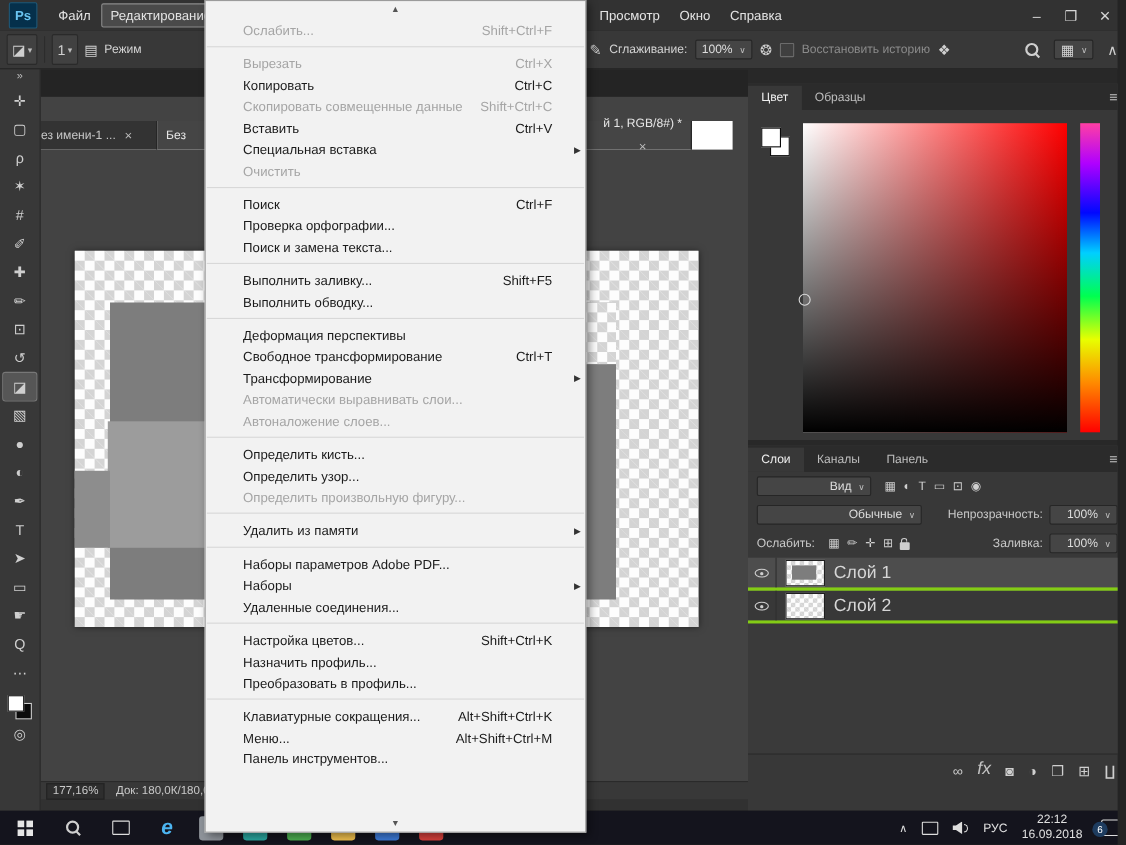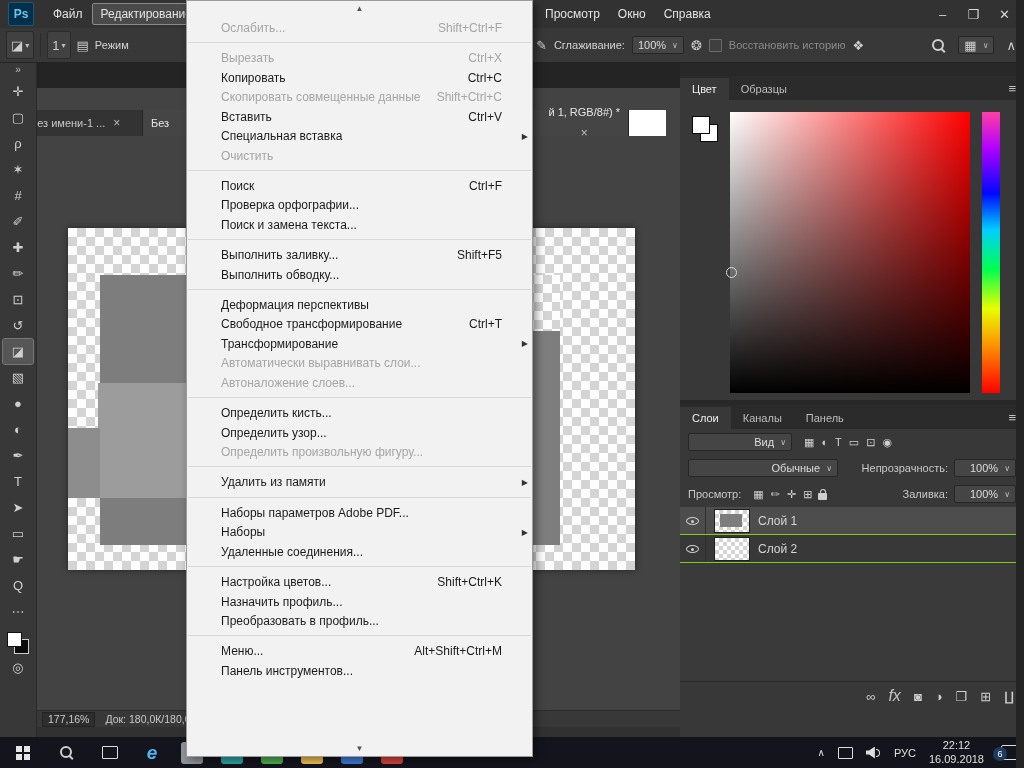--- a/index.html
+++ b/index.html
@@ -90,21 +90,21 @@
     background:linear-gradient(to top,#000,rgba(0,0,0,0)),linear-gradient(to right,#fff,#f00);}
   .grad-cursor{position:absolute;left:-4px;top:155px;width:9px;height:9px;border:1px solid #dcdcdc;border-radius:50%;}
   .hue-strip{position:absolute;left:302px;top:12px;width:18px;height:281px;
     background:linear-gradient(to bottom,#ff3fa4 0%,#b000ff 13%,#0008ff 29%,#00cfff 42%,#00ff50 56%,#e8ff00 70%,#ff8a00 84%,#ff0000 100%);}
 
   .layers-panel{top:343px;height:332px;}
   .lp-row{display:flex;align-items:center;gap:6px;padding:4px 8px;font-size:11px;color:#c8c8c8;}
   .lp-icons{display:flex;align-items:center;gap:7px;margin-left:6px;}
   .lp-icons .glyph{font-size:11px;}
   .push{margin-left:auto;}
-  .layer-row{display:flex;align-items:center;height:27px;border-bottom:1px solid #84cc16;color:#d6d6d6;font-size:12px;}
+  .layer-row{display:flex;align-items:center;height:27px;border-bottom:3px solid #84cc16;color:#d6d6d6;font-size:16px;}
   .layer-row.selected{background:#4d4d4d;}
   .eye-cell{width:26px;height:100%;display:flex;align-items:center;justify-content:center;border-right:1px solid #2f2f2f;box-sizing:border-box;}
   .eye{display:inline-block;width:13px;height:13px;position:relative;}
   .eye::before{content:"";position:absolute;left:0;top:3px;width:11px;height:6px;border:1px solid #cfcfcf;border-radius:50%;}
   .eye::after{content:"";position:absolute;left:4.5px;top:5.5px;width:3px;height:3px;background:#cfcfcf;border-radius:50%;}
   .thumb{width:34px;height:22px;margin:0 8px;background-size:8px 8px;background-position:0 0,4px 4px;
     border:1px solid #1f1f1f;position:relative;}
   .thumb .art{position:absolute;left:5px;top:4px;width:22px;height:13px;background:#7d7d7d;}
   .layers-empty{height:118px;background:#3a3a3a;}
   .lp-bottom{display:flex;align-items:center;justify-content:flex-end;gap:13px;height:28px;
@@ -365,21 +365,21 @@
           <span class="tiny">∨</span>
         </span>
         <span class="push">Непрозрачность:</span>
         <span class="sel" style="width:62px;">
           <span>100%</span>
           <span class="tiny">∨</span>
         </span>
       </div>
 
       <div class="lp-row">
-        <span>Просмотр:</span>
+        <span>Ослабить:</span>
         <span class="lp-icons" id="lock-icons">
             <span class="glyph">▦</span>
             <span class="glyph">✏</span>
             <span class="glyph">✛</span>
             <span class="glyph">⊞</span>
           </span>
         <span class="mini-lock"></span>
         <span class="push">Заливка:</span>
         <span class="sel" style="width:62px;">
           <span>100%</span>
@@ -559,20 +559,25 @@
           <span class="mi-label">Назначить профиль...</span>
           <span class="mi-shortcut"></span>
           <span class="mi-arrow"></span>
         </div>
         <div class="menu-item">
           <span class="mi-label">Преобразовать в профиль...</span>
           <span class="mi-shortcut"></span>
           <span class="mi-arrow"></span>
         </div>
         <div class="menu-sep"></div>
+        <div class="menu-item">
+          <span class="mi-label">Клавиатурные сокращения...</span>
+          <span class="mi-shortcut">Alt+Shift+Ctrl+K</span>
+          <span class="mi-arrow"></span>
+        </div>
         <div class="menu-item">
           <span class="mi-label">Меню...</span>
           <span class="mi-shortcut">Alt+Shift+Ctrl+M</span>
           <span class="mi-arrow"></span>
         </div>
         <div class="menu-item">
           <span class="mi-label">Панель инструментов...</span>
           <span class="mi-shortcut"></span>
           <span class="mi-arrow"></span>
         </div>

